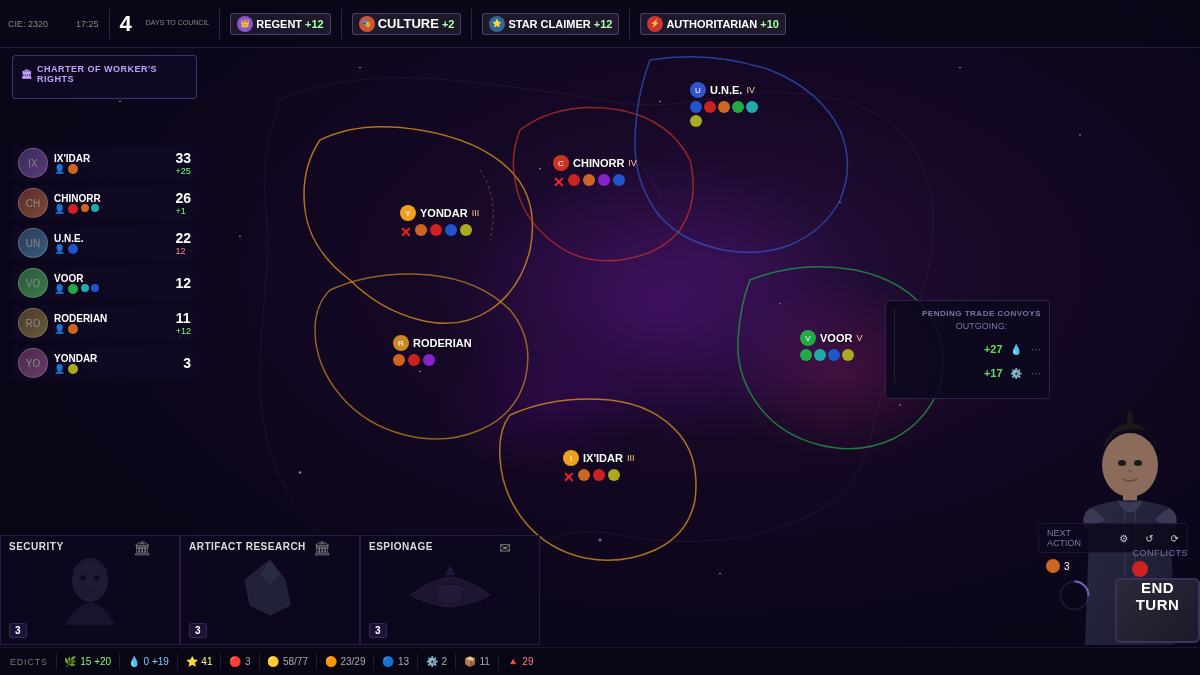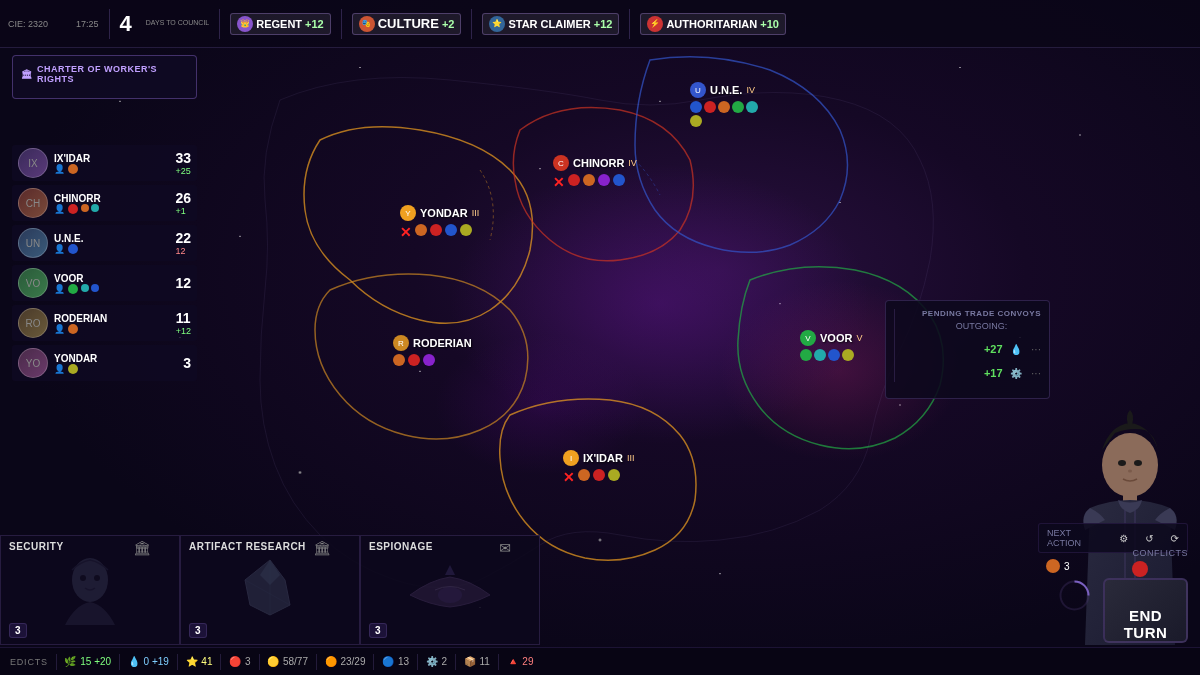--- a/index.html
+++ b/index.html
@@ -347,31 +347,31 @@
       width: 140px;
       height: 240px;
       z-index: 85;
       overflow: hidden;
     }
 
     
     #end-turn-btn {
       position: absolute;
       bottom: 32px;
-      right: 12px;
+      right: 0;
       width: 85px;
       height: 65px;
       background: linear-gradient(135deg, #2a2a3a, #1a1a2a);
       border: 2px solid rgba(80,60,120,0.6);
       border-radius: 6px;
       z-index: 200;
       display: flex;
       flex-direction: column;
       align-items: center;
-      justify-content: flex-end;
+      justify-content: flex-start;
       cursor: pointer;
       color: #fff;
     }
 
     #end-turn-btn .end-turn-text {
       font-size: 15px;
       font-weight: bold;
       line-height: 1.1;
       text-align: center;
       letter-spacing: 0.5px;

